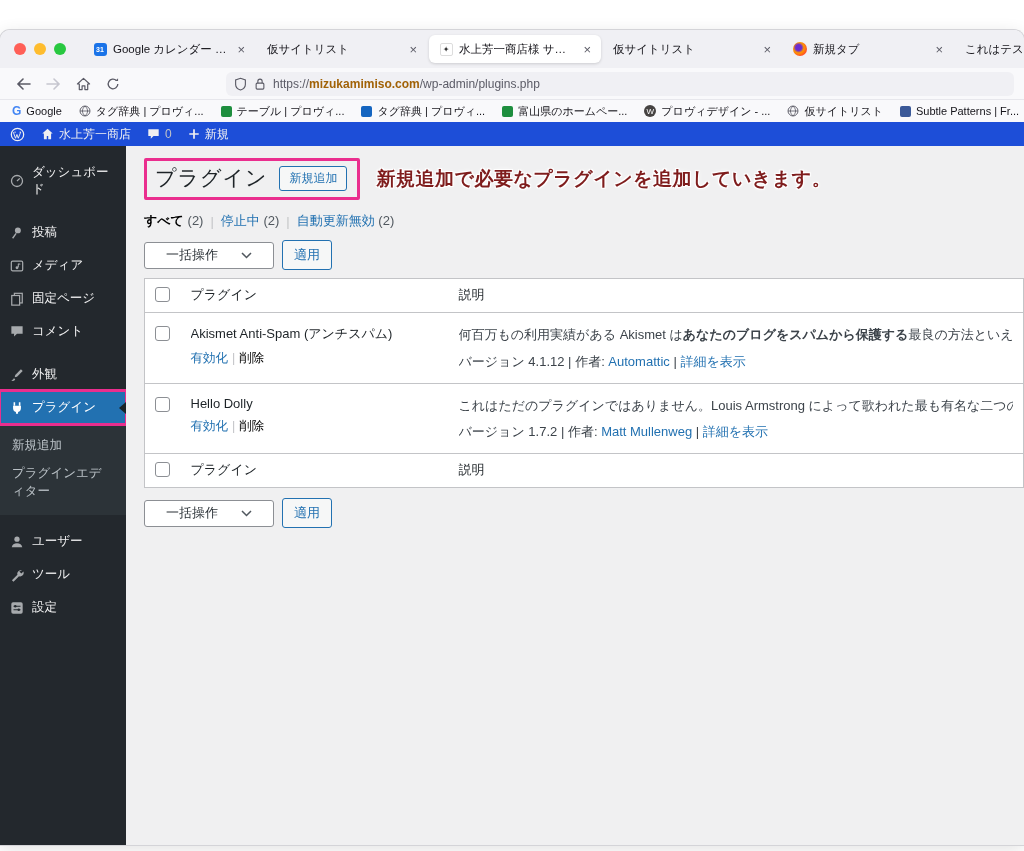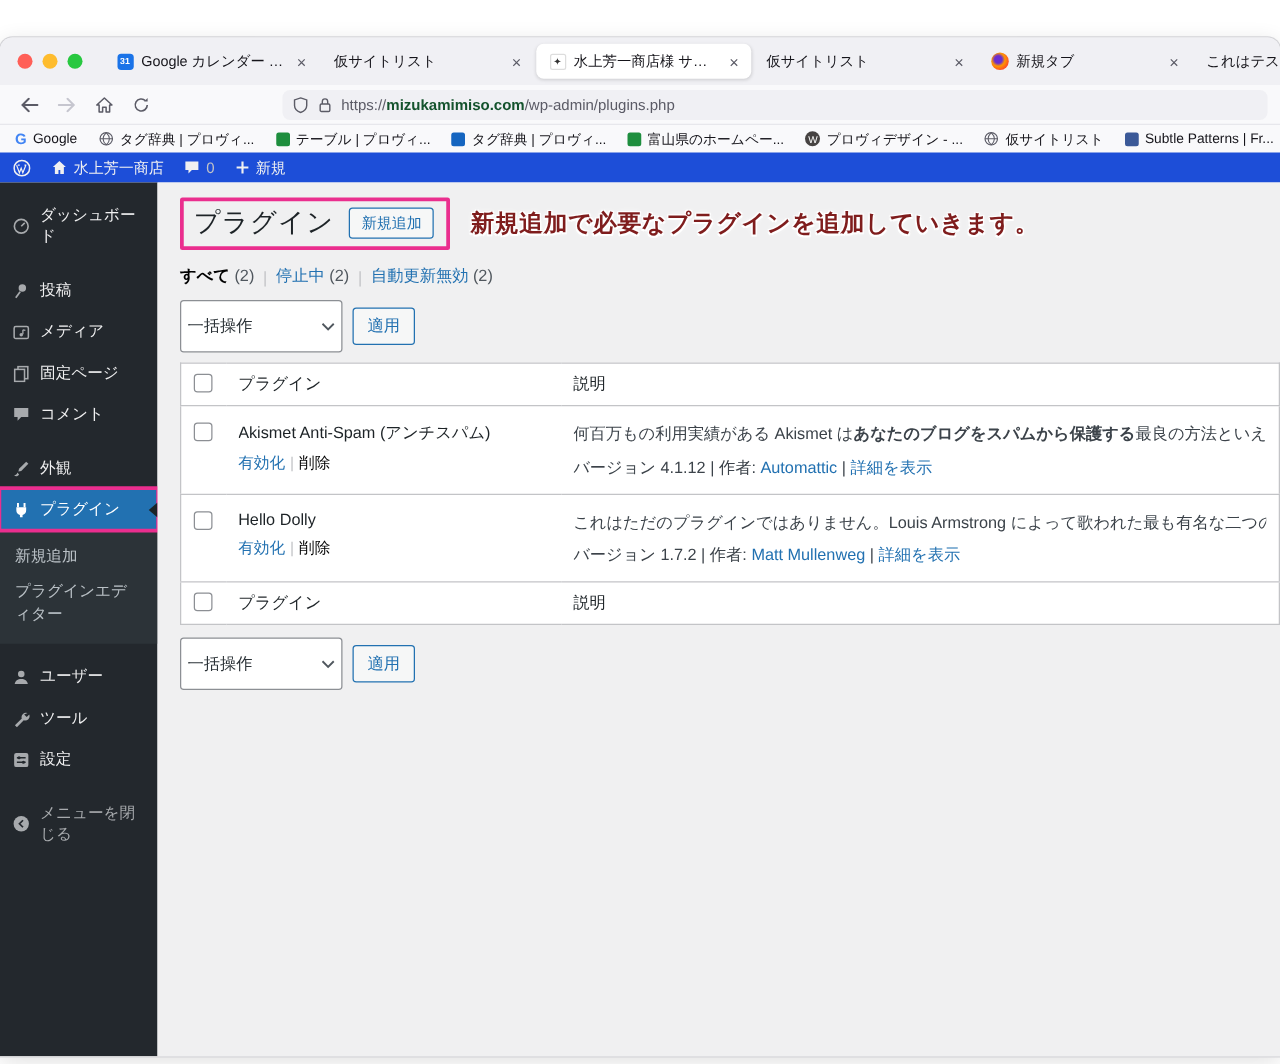--- a/index.html
+++ b/index.html
@@ -22,21 +22,21 @@
   .fav-calendar { background:#1a73e8; border-radius:3px; color:#fff; font-size:7px; font-weight:bold; width:13px; height:13px; display:flex; align-items:center; justify-content:center; }
   .fav-site { background:#fff; border:1px solid #ddd; border-radius:2px; color:#333; font-size:8px; width:13px; height:13px; display:flex; align-items:center; justify-content:center; }
   .fav-firefox { width:14px; height:14px; border-radius:50%; background:radial-gradient(circle at 40% 40%, #6a2dd1 0 25%, #ff9500 45%, #ff3b30 80%); }
 
   
   .navbar { height:32px; background:#f9f9fb; display:flex; align-items:center; padding:0 10px; gap:4px; border-bottom:1px solid #e7e7ec; }
   .nav-btn { width:26px; height:24px; display:flex; align-items:center; justify-content:center; color:#5b5b66; border-radius:4px; flex:none; }
   .nav-btn.disabled { color:#c6c6cf; }
   .addressbar { flex:1; height:24px; margin-left:96px; background:#f0f0f4; border-radius:6px; display:flex; align-items:center; padding:0 8px; gap:7px; min-width:0; }
   .url { font-size:12px; color:#5b5b66; white-space:nowrap; overflow:hidden; }
-  .url b { color:#14532d; font-weight:600; }
+  .url b { color:#a16207; font-weight:600; }
 
   
   .bookmarksbar { height:22px; background:#f9f9fb; display:flex; align-items:center; padding:0 12px; gap:17px; overflow:hidden; }
   .bookmark { display:flex; align-items:center; gap:5px; font-size:11px; color:#15141a; flex:none; }
   .bm-square { width:11px; height:11px; border-radius:2px; }
   .bm-green{background:#1e8e3e;} .bm-blue{background:#1565c0;} .bm-navy{background:#3b5998;}
   .bm-g { color:#4285F4; font-weight:bold; font-size:12px; }
   .bm-wp { width:12px; height:12px; border-radius:50%; background:#464342; color:#fff; font-size:8px; display:flex; align-items:center; justify-content:center; }
 
   
@@ -68,22 +68,22 @@
   .annotation { font-size:19px; font-weight:700; color:#7f1d1d; letter-spacing:.5px; white-space:nowrap;
     text-shadow:-1px -1px 0 #fff,1px -1px 0 #fff,-1px 1px 0 #fff,1px 1px 0 #fff,0 0 5px #fff; }
 
   .filters { margin-top:12px; font-size:13px; color:#646970; display:flex; gap:7px; align-items:center; }
   .filters .current { color:#000; font-weight:600;text-align:center; }
   .filters a { color:#2271b1; text-decoration:none; }
   .filters .count { color:#50575e; font-weight:400; }
   .filters .sep { color:#c3c4c7; }
 
   .bulk-row { margin-top:10px; display:flex; align-items:center; gap:8px; }
-  .select-box { width:130px; height:42px; border:1px solid #8c8f94; border-radius:3px; background:#fff;
-    display:flex; align-items:center; justify-content:space-between; padding:0 5px; font-size:13px; color:#2c3338; }
+  .select-box { width:130px; height:27px; border:1px solid #8c8f94; border-radius:3px; background:#fff;
+    display:flex; align-items:center; justify-content:space-between; padding:0 21px; font-size:13px; color:#2c3338; }
   .apply-btn { height:30px; padding:0 11px; background:#f6f7f7; border:1px solid #2271b1; border-radius:3px; color:#2271b1; font-size:13px; }
 
   table.plugins { margin-top:8px; width:100%; border-collapse:collapse; background:#fff; border:1px solid #c3c4c7; table-layout:fixed; }
   .col-cb { width:36px; } .col-name { width:268px; }
   th,td { text-align:left; vertical-align:top; font-weight:400; }
   thead th, tfoot th { padding:7px 10px; font-size:13px; color:#1d2327; }
   tbody td { padding:12px 10px; border-top:1px solid #c3c4c7; }
   tfoot th { border-top:1px solid #c3c4c7; }
   .cb { width:15px; height:15px; border:1px solid #8c8f94; border-radius:3px; background:#fff; display:inline-block; margin-top:1px; }
   .p-name { font-size:13px; font-weight:400; color:#1d2327; white-space:nowrap; overflow:hidden; }
@@ -317,27 +317,20 @@
         <span>ツール</span>
       </div>
       <div class="menu-item">
         <svg width="14" height="14" viewBox="0 0 16 16">
             <rect x="1.5" y="1.5" width="13" height="13" rx="2" fill="currentColor"></rect>
             <path d="M4 6h8M4 10h8" stroke="#23282d" stroke-width="1.4"></path>
             <circle cx="6" cy="6" r="1.4" fill="#23282d"></circle>
             <circle cx="10" cy="10" r="1.4" fill="#23282d"></circle>
           </svg>
         <span>設定</span>
-      </div>
-      <div class="menu-item dim spaced">
-        <svg width="14" height="14" viewBox="0 0 16 16">
-            <circle cx="8" cy="8" r="7" fill="currentColor"></circle>
-            <path d="M9.6 4.8L6.4 8l3.2 3.2" stroke="#23282d" stroke-width="1.6" fill="none"></path>
-          </svg>
-        <span>メニューを閉じる</span>
       </div>
     </div>
 
     <div class="content">
       <div class="title-row">
         <div class="title-box">
           <span class="page-title">プラグイン</span>
           <span class="add-new-btn">新規追加</span>
         </div>
         <span class="annotation">新規追加で必要なプラグインを追加していきます。</span>

